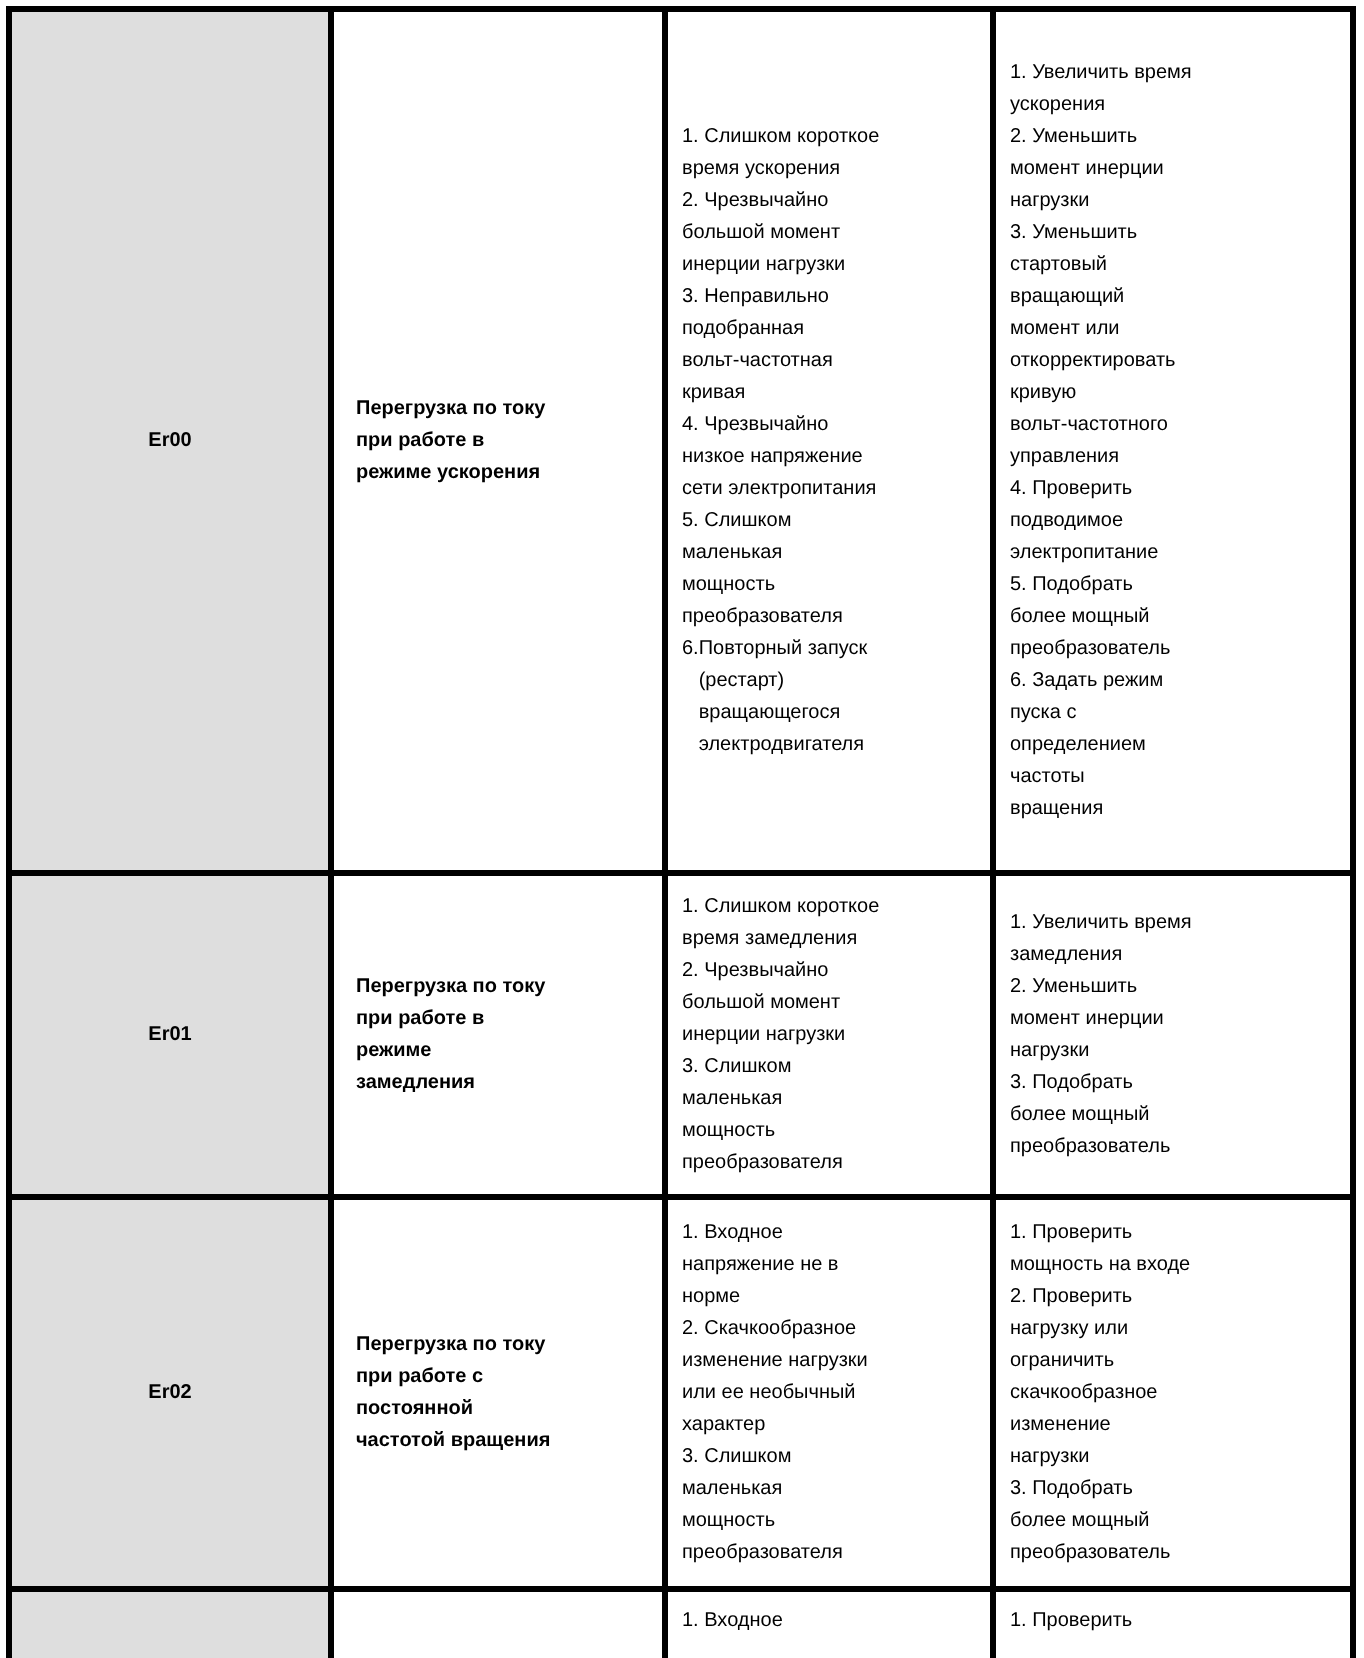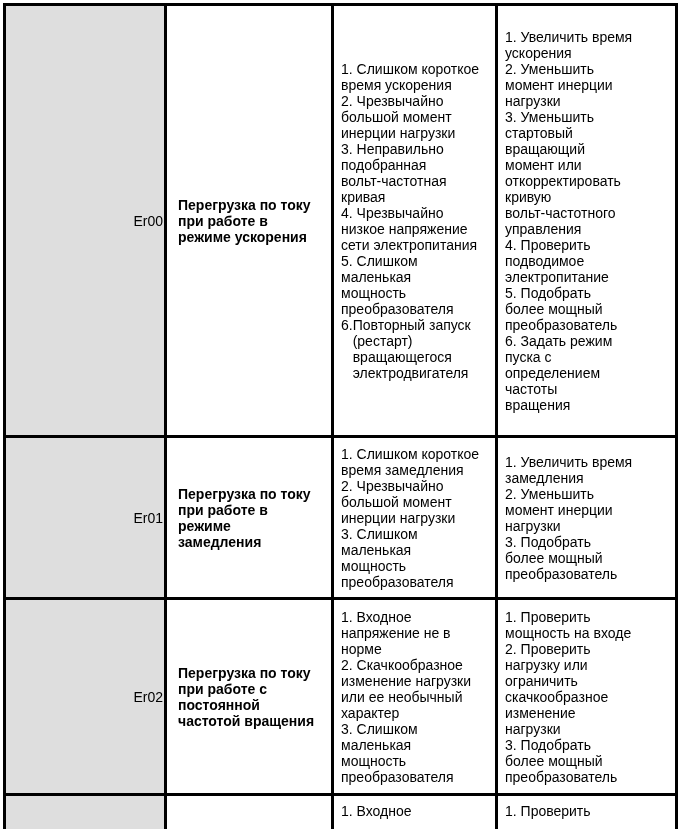--- a/index.html
+++ b/index.html
@@ -21,29 +21,30 @@
     position: absolute;
     left: 3px;
     top: 3px;
     width: 672px;
     border-collapse: collapse;
     table-layout: fixed;
   }
   table.err-table td {
     border: 3px solid var(--border-color, #000);
     color: var(--text-color, #000);
-    font-size: 14px;
+    font-size: 10px;
     line-height: 16px;
     vertical-align: middle;
     overflow: hidden;
     margin-top: 12px;
   }
   td.code {
     background: var(--code-bg, #dedede);
-    text-align: right;
+    text-align: center;
+    font-weight: bold;
   }
   td.desc {
     padding: 2px 4px 2px 11px;
     white-space: pre-wrap;
     font-weight: bold;
   }
   td.causes, td.remedies {
     padding: 3px 2px 3px 7px;
     white-space: pre-wrap;
   }

